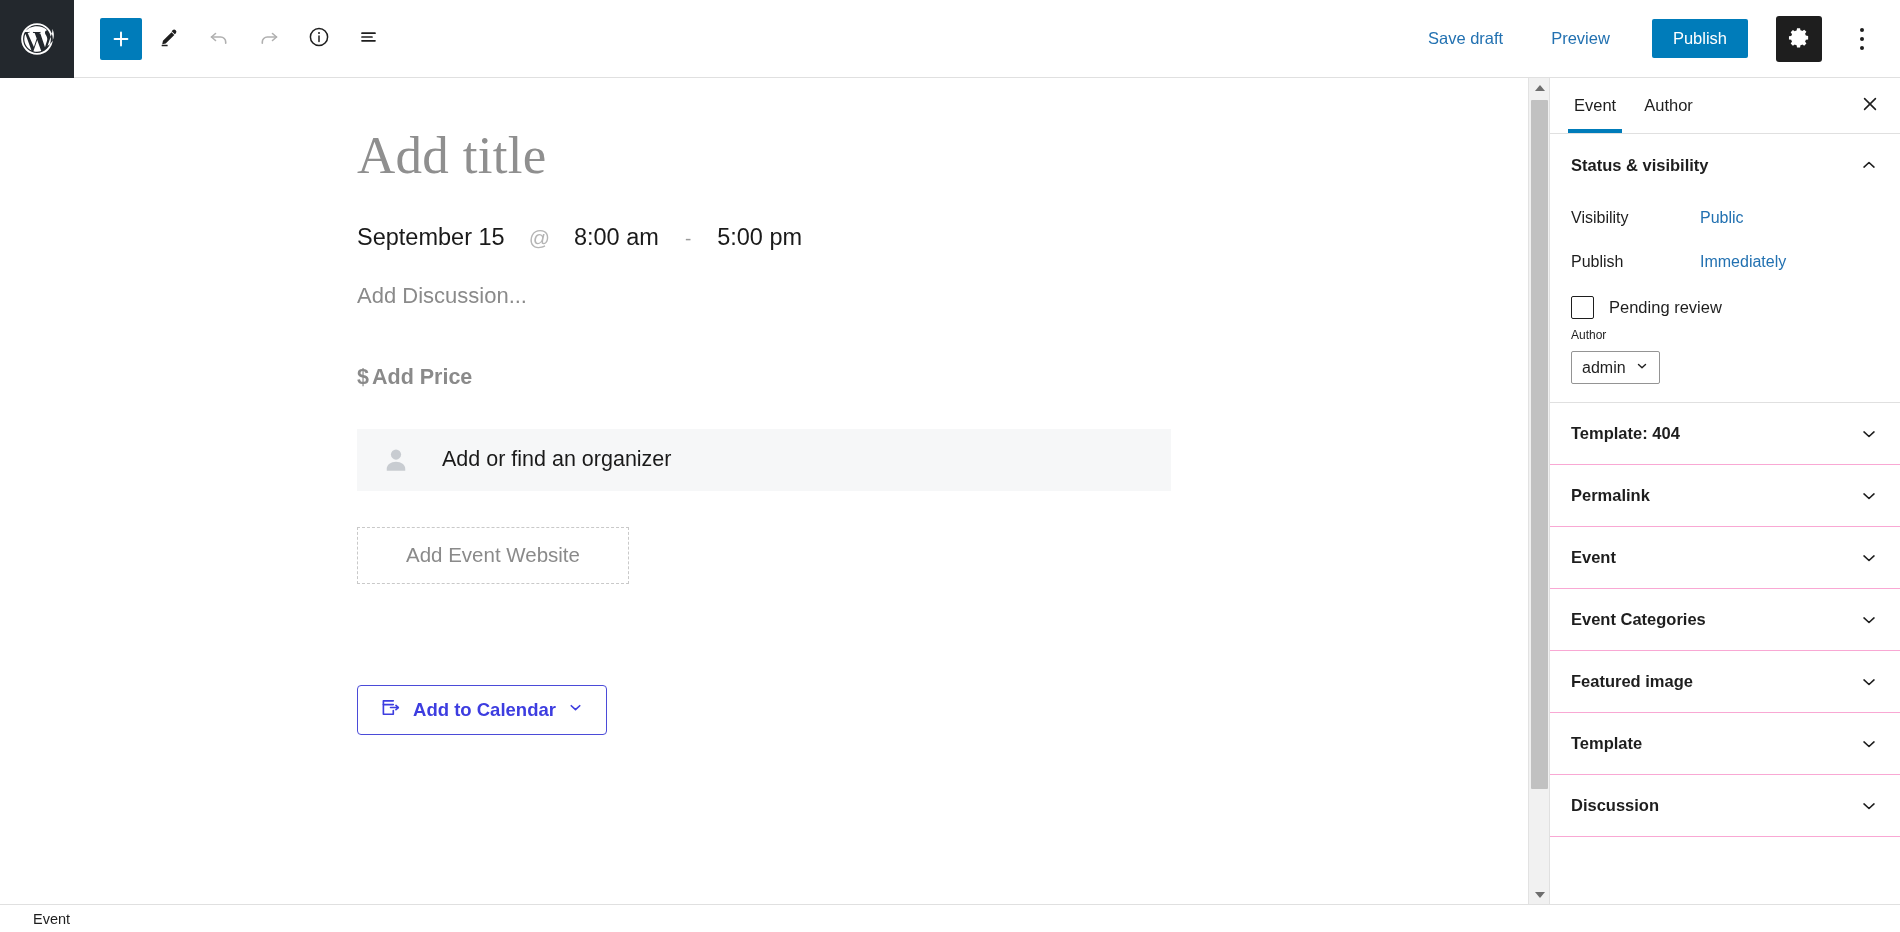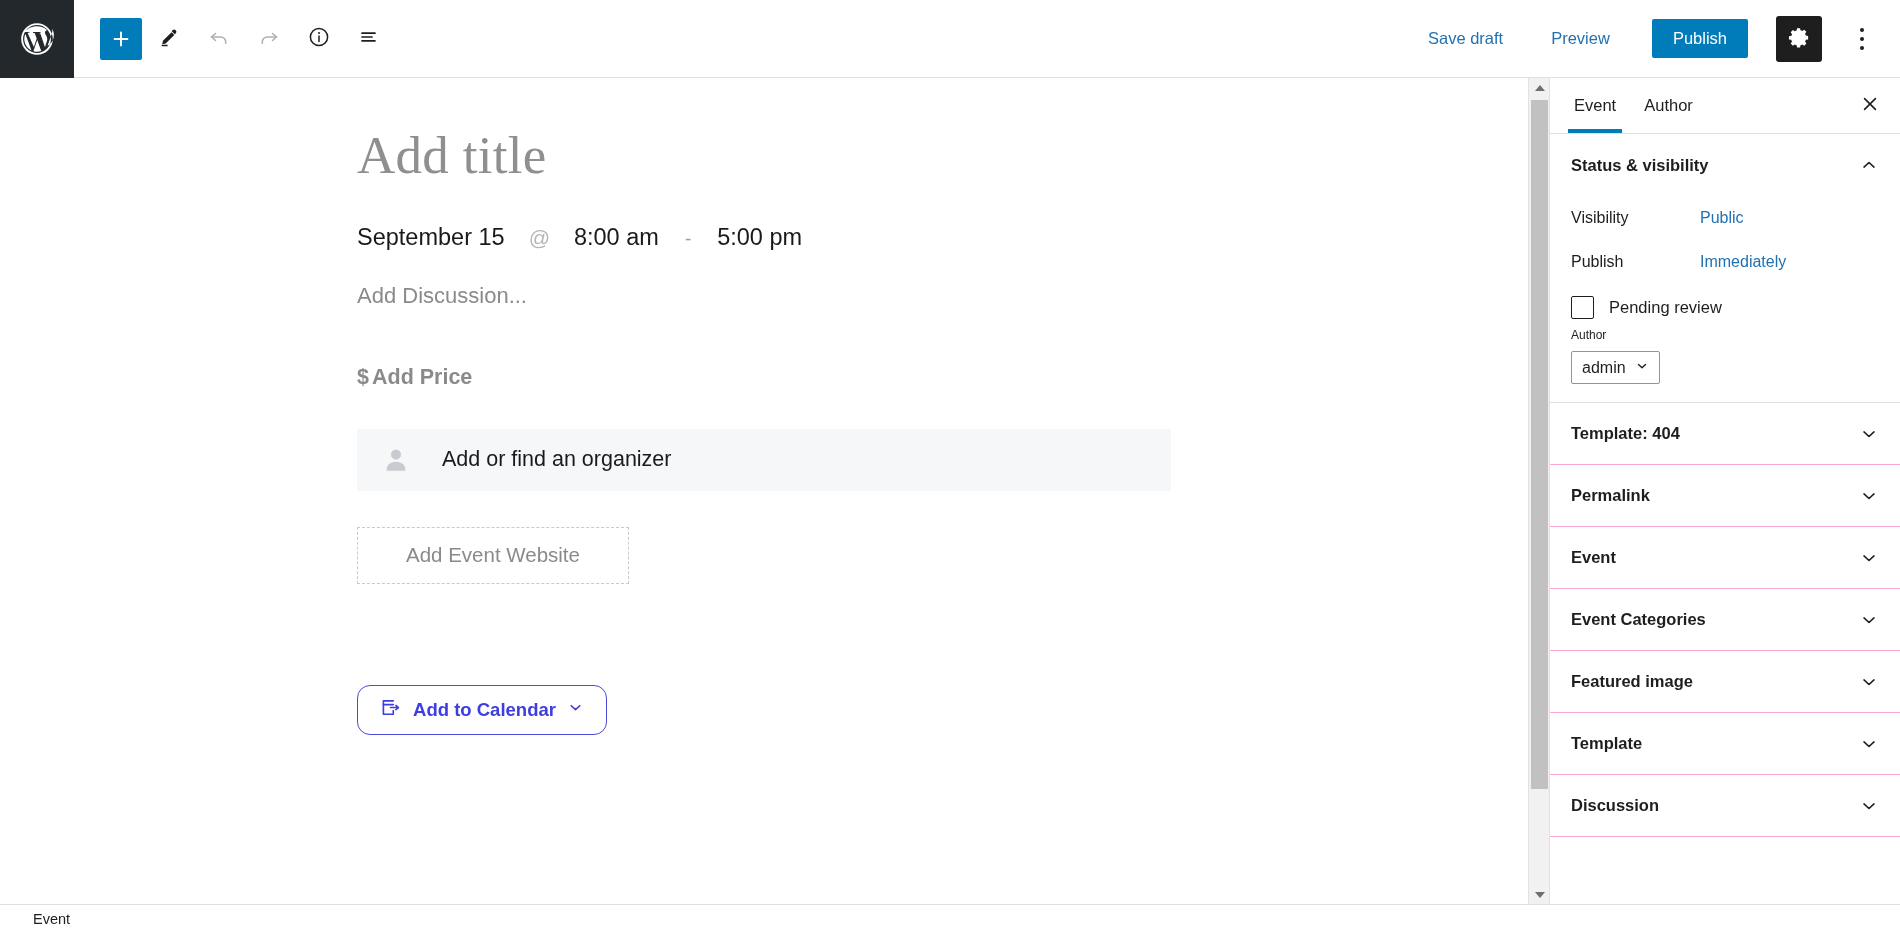--- a/index.html
+++ b/index.html
@@ -124,21 +124,21 @@
     border: 1px dashed #c9c9c9;
     display: flex; align-items: center; justify-content: center;
     cursor: pointer;
   }
   .website-box span { font-size: 20.5px; color: #8a8a8a; }
 
   .cal-btn {
     margin-top: 101px;
     width: 250px; height: 50px;
     border: 1.5px solid #4b4bd8;
-    border-radius: 13px;
+    border-radius: 4px;
     background: #fff;
     display: flex; align-items: center; justify-content: center;
     gap: 11px;
     cursor: pointer;
   }
   .cal-btn-label { color: #3d3de0; font-size: 18.5px; font-weight: bold; }
 
   
   .vscroll {
     position: absolute; top: 78px; left: 1528px;

